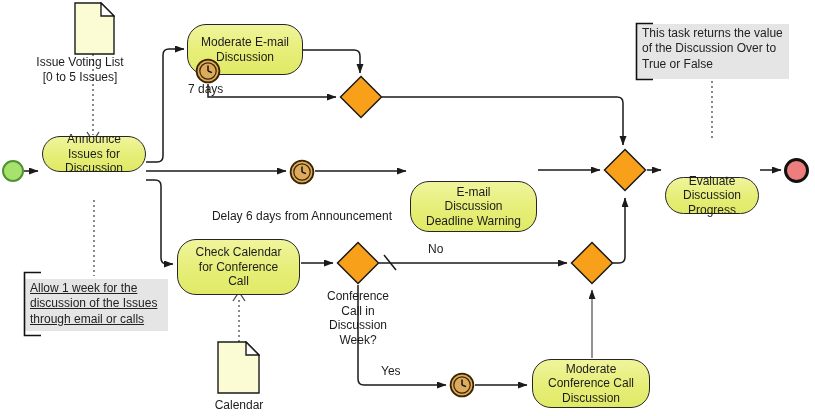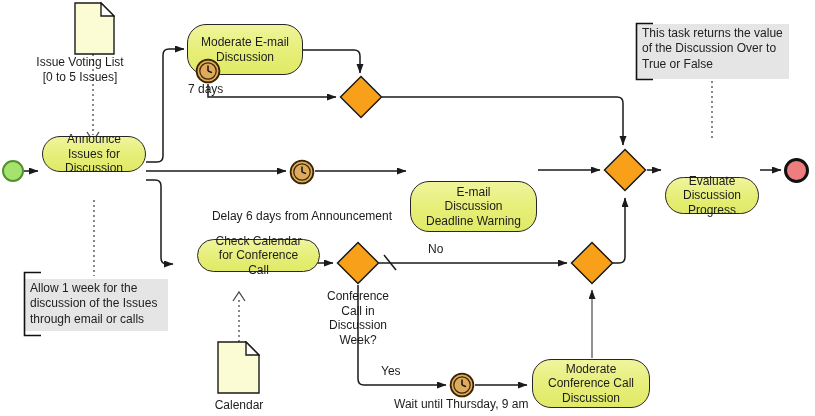--- a/index.html
+++ b/index.html
@@ -76,21 +76,21 @@
 Issues for
 Discussion</div>
   <div class="task" style="left:187px;top:24px;width:116px;height:51px;">Moderate E-mail
 Discussion</div>
   <div class="task" style="left:410px;top:145px;width:127px;height:51px;margin-top:36px;">E-mail
 Discussion
 Deadline Warning</div>
   <div class="task" style="left:665px;top:158px;width:94px;height:37px;margin-top:19px;">Evaluate
 Discussion
 Progress</div>
-  <div class="task" style="left:177px;top:239px;width:123px;height:33px;margin-left:20px;">Check Calendar
+  <div class="task" style="left:177px;top:239px;width:123px;height:56px;">Check Calendar
 for Conference
 Call</div>
   <div class="task" style="left:532px;top:359px;width:118px;height:49px;">Moderate
 Conference Call
 Discussion</div>
 
   <div class="gw" style="left:339px;top:75px;">
     <svg width="44" height="44">
         <polygon points="22,1.5 42.5,22 22,42.5 1.5,22" fill="#f9a01b" stroke="#1a1a1a" stroke-width="1.5"></polygon>
       </svg>
@@ -140,21 +140,21 @@
     </svg>
   </div>
   <div class="doc" style="left:217px;top:341px;">
     <svg width="43" height="53" viewBox="0 0 43 53">
       <path d="M1,1 H29 L42,14 V52 H1 Z" fill="#fcfcd4" stroke="#1a1a1a" stroke-width="1.4"></path>
       <path d="M29,1 V14 H42 Z" fill="#ffffff" stroke="#1a1a1a" stroke-width="1.4"></path>
     </svg>
   </div>
 
   <div class="annotation" style="left:23px;top:271px;width:145px;height:66px;">
-    <div class="body" style="top:8px;bottom:6px;">Allow 1 week for the
+    <div class="body" style="top:8px;bottom:6px;text-decoration:underline;">Allow 1 week for the
 discussion of the Issues
 through email or calls</div>
     <svg width="20" height="66">
       <path d="M18,1.5 H1.5 V64.5 H18" fill="none" stroke="#111" stroke-width="1.6"></path>
     </svg>
   </div>
   <div class="annotation" style="left:635px;top:22px;width:154px;height:59px;">
     <div class="body" style="top:2px;bottom:2px;">This task returns the value
 of the Discussion Over to
 True or False</div>
@@ -166,16 +166,15 @@
   <div class="lbl center" style="left:14px;top:55px;width:132px;">Issue Voting List
 [0 to 5 Issues]</div>
   <div class="lbl" style="left:188px;top:82px;">7 days</div>
   <div class="lbl center" style="left:210px;top:185px;width:184px;margin-top:24px;">Delay 6 days from Announcement</div>
   <div class="lbl center" style="left:298px;top:289px;width:120px;">Conference
 Call in
 Discussion
 Week?</div>
   <div class="lbl" style="left:428px;top:242px;">No</div>
   <div class="lbl" style="left:381px;top:364px;">Yes</div>
-  <div class="lbl" style="left:394px;top:397px;">Wait until Thursday, 9 am</div>
   <div class="lbl center" style="left:198px;top:398px;width:82px;">Calendar</div>
 
 </div>
 
 </body></html>

